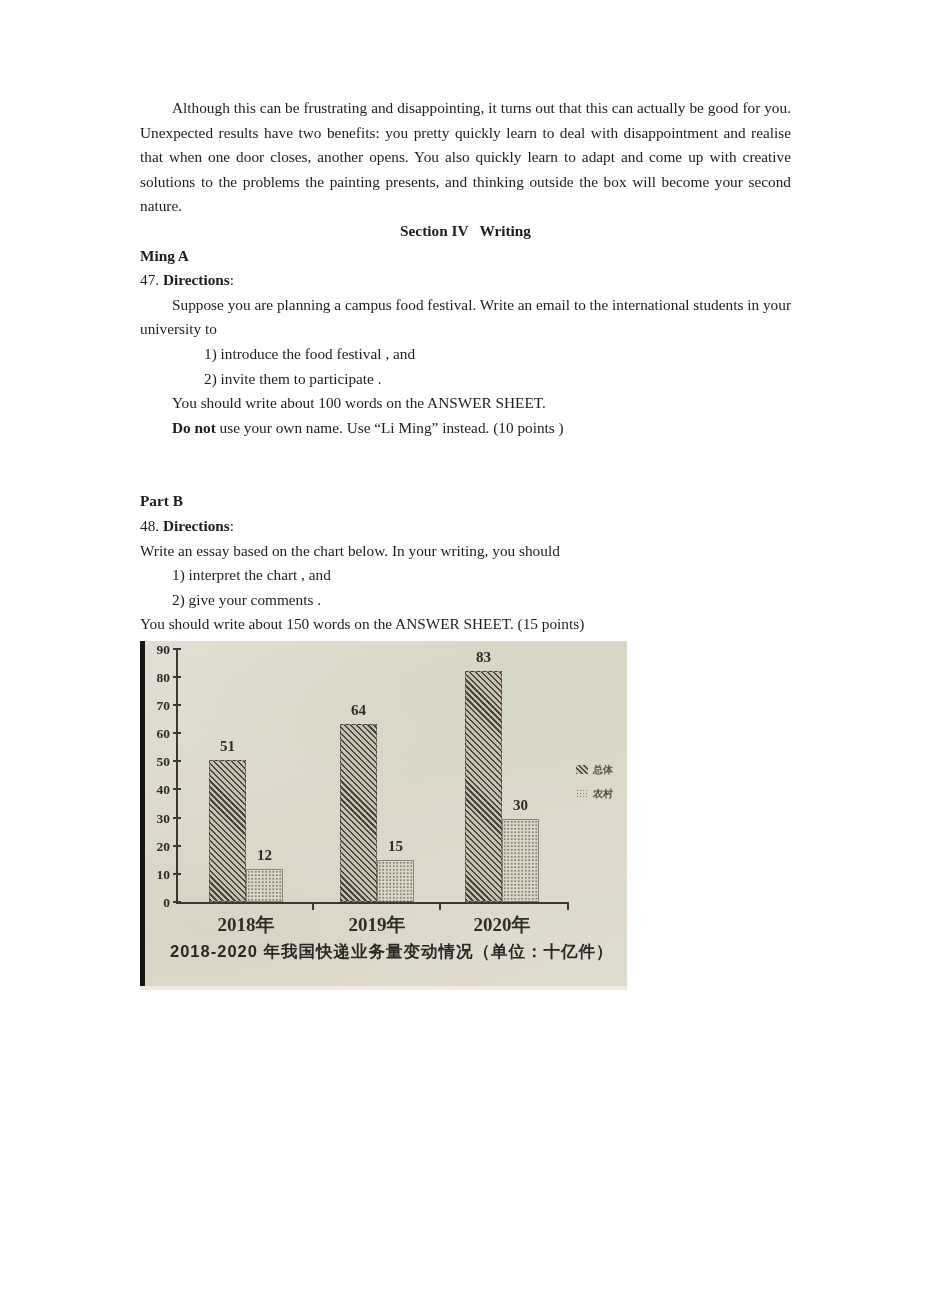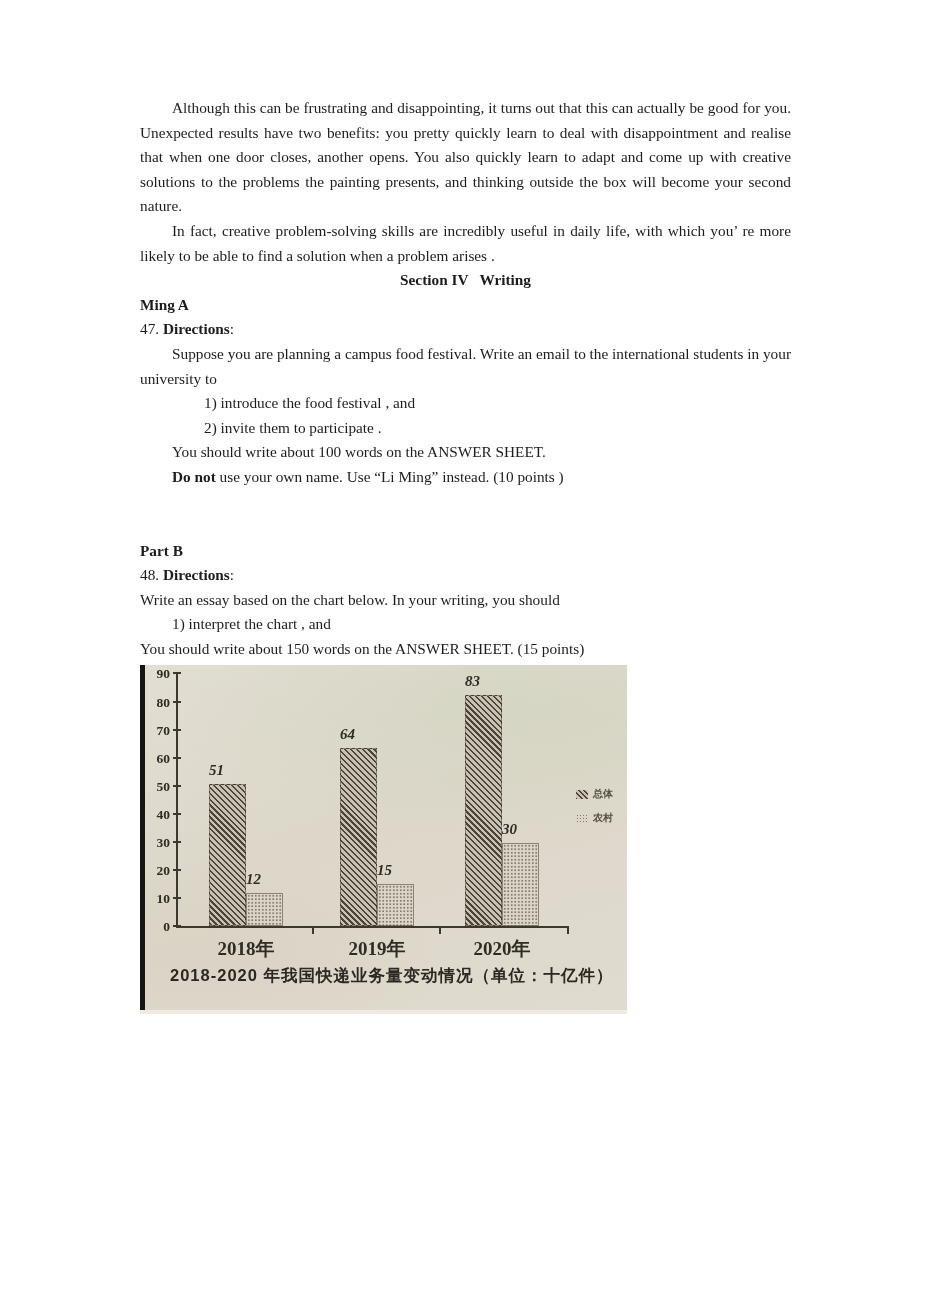--- a/index.html
+++ b/index.html
@@ -70,22 +70,22 @@
     background:repeating-linear-gradient(45deg,#4a443a 0 1.6px,#c9c2b2 1.6px 4.2px);
     border:1px solid rgba(58,52,42,.45);
   }
   .bar.rural{
     background-color:#dcd6c8;
     background-image:radial-gradient(#857d6e 0.8px, rgba(0,0,0,0) 0.95px);
     background-size:3.5px 3.5px;
     border:1px solid rgba(58,52,42,.5);
   }
   .value-label{
-    position:absolute;width:37px;
-    font-weight:bold;font-size:15px;color:#2f2b25;font-style:italic;
+    position:absolute;width:37px;text-align:center;
+    font-weight:bold;font-size:15px;color:#2f2b25;
   }
   .x-category-label{
     position:absolute;top:100%;margin-top:10px;
     transform:translateX(-50%);
     font-weight:bold;font-size:19px;color:#2f2b25;
     white-space:nowrap;
     font-family:"Liberation Serif", serif;
   }
   .legend{position:absolute;left:436px;top:122px;}
   .legend-row{display:flex;align-items:center;margin-bottom:10px;}
@@ -108,39 +108,39 @@
     color:#2b2722;white-space:nowrap;
   }
 </style>
 </head>
 <body>
 
 <div class="page">
   <div class="content">
 
     <p class="just indent">Although this can be frustrating and disappointing, it turns out that this can actually be good for you. Unexpected results have two benefits: you pretty quickly learn to deal with disappointment and realise that when one door closes, another opens. You also quickly learn to adapt and come up with creative solutions to the problems the painting presents, and thinking outside the box will become your second nature.</p>
-    <p class="just indent">In fact, creative problem-solving skills are incredibly useful in daily life, with which you’ re more likely to be able to find a solution when a problem arises .</p>
 
     <p class="section-heading">Section IV   Writing</p>
 
     <div>
       <p class="bold">Ming A</p>
       <p><span>47. </span><span class="bold">Directions</span><span>:</span></p>
       <p class="just indent">Suppose you are planning a campus food festival. Write an email to the international students in your university to</p>
       <p class="ind64">1) introduce the food festival , and</p>
       <p class="ind64">2) invite them to participate .</p>
       <p class="ind32">You should write about 100 words on the ANSWER SHEET.</p>
       <p class="ind32"><span class="bold">Do not</span><span> use your own name. Use “Li Ming” instead. (10 points )</span></p>
     </div>
 
     <div class="part-b">
       <p class="bold">Part B</p>
       <p><span>48. </span><span class="bold">Directions</span><span>:</span></p>
       <p>Write an essay based on the chart below. In your writing, you should</p>
       <p class="ind32">1) interpret the chart , and</p>
+      <p class="ind32">2) give your comments .</p>
       <p>You should write about 150 words on the ANSWER SHEET. (15 points)</p>
     </div>
 
     <div class="scan">
       <div class="spine"></div>
       <div class="plot">
           <div class="ytick-label" style="bottom: 0%;">0</div>
           <div class="ytick" style="bottom: 0%;"></div>
           <div class="ytick-label" style="bottom: 11.1111%;">10</div>
           <div class="ytick" style="bottom: 11.1111%;"></div>

